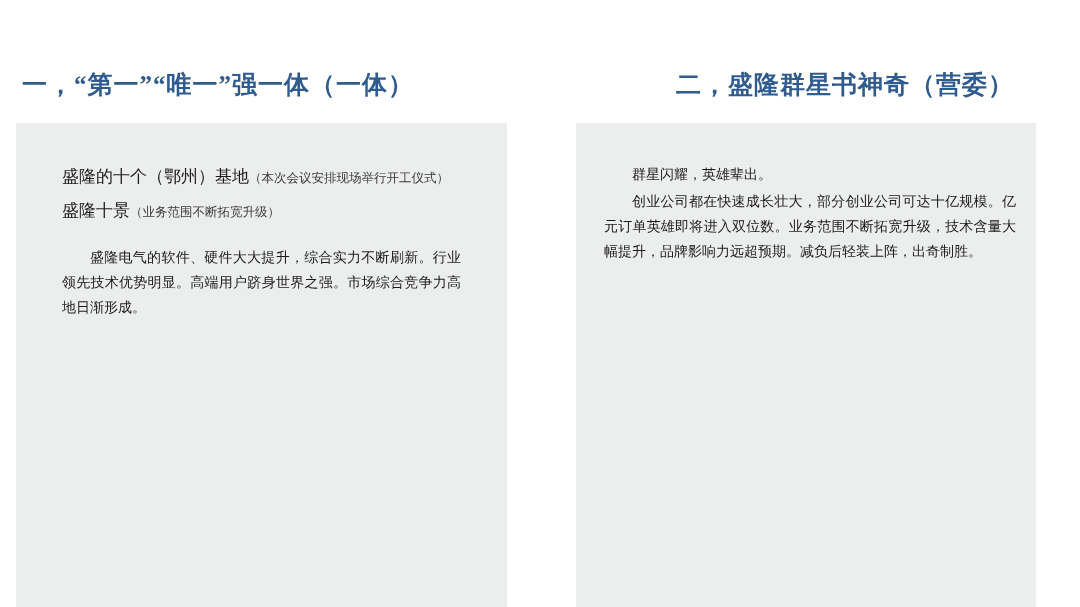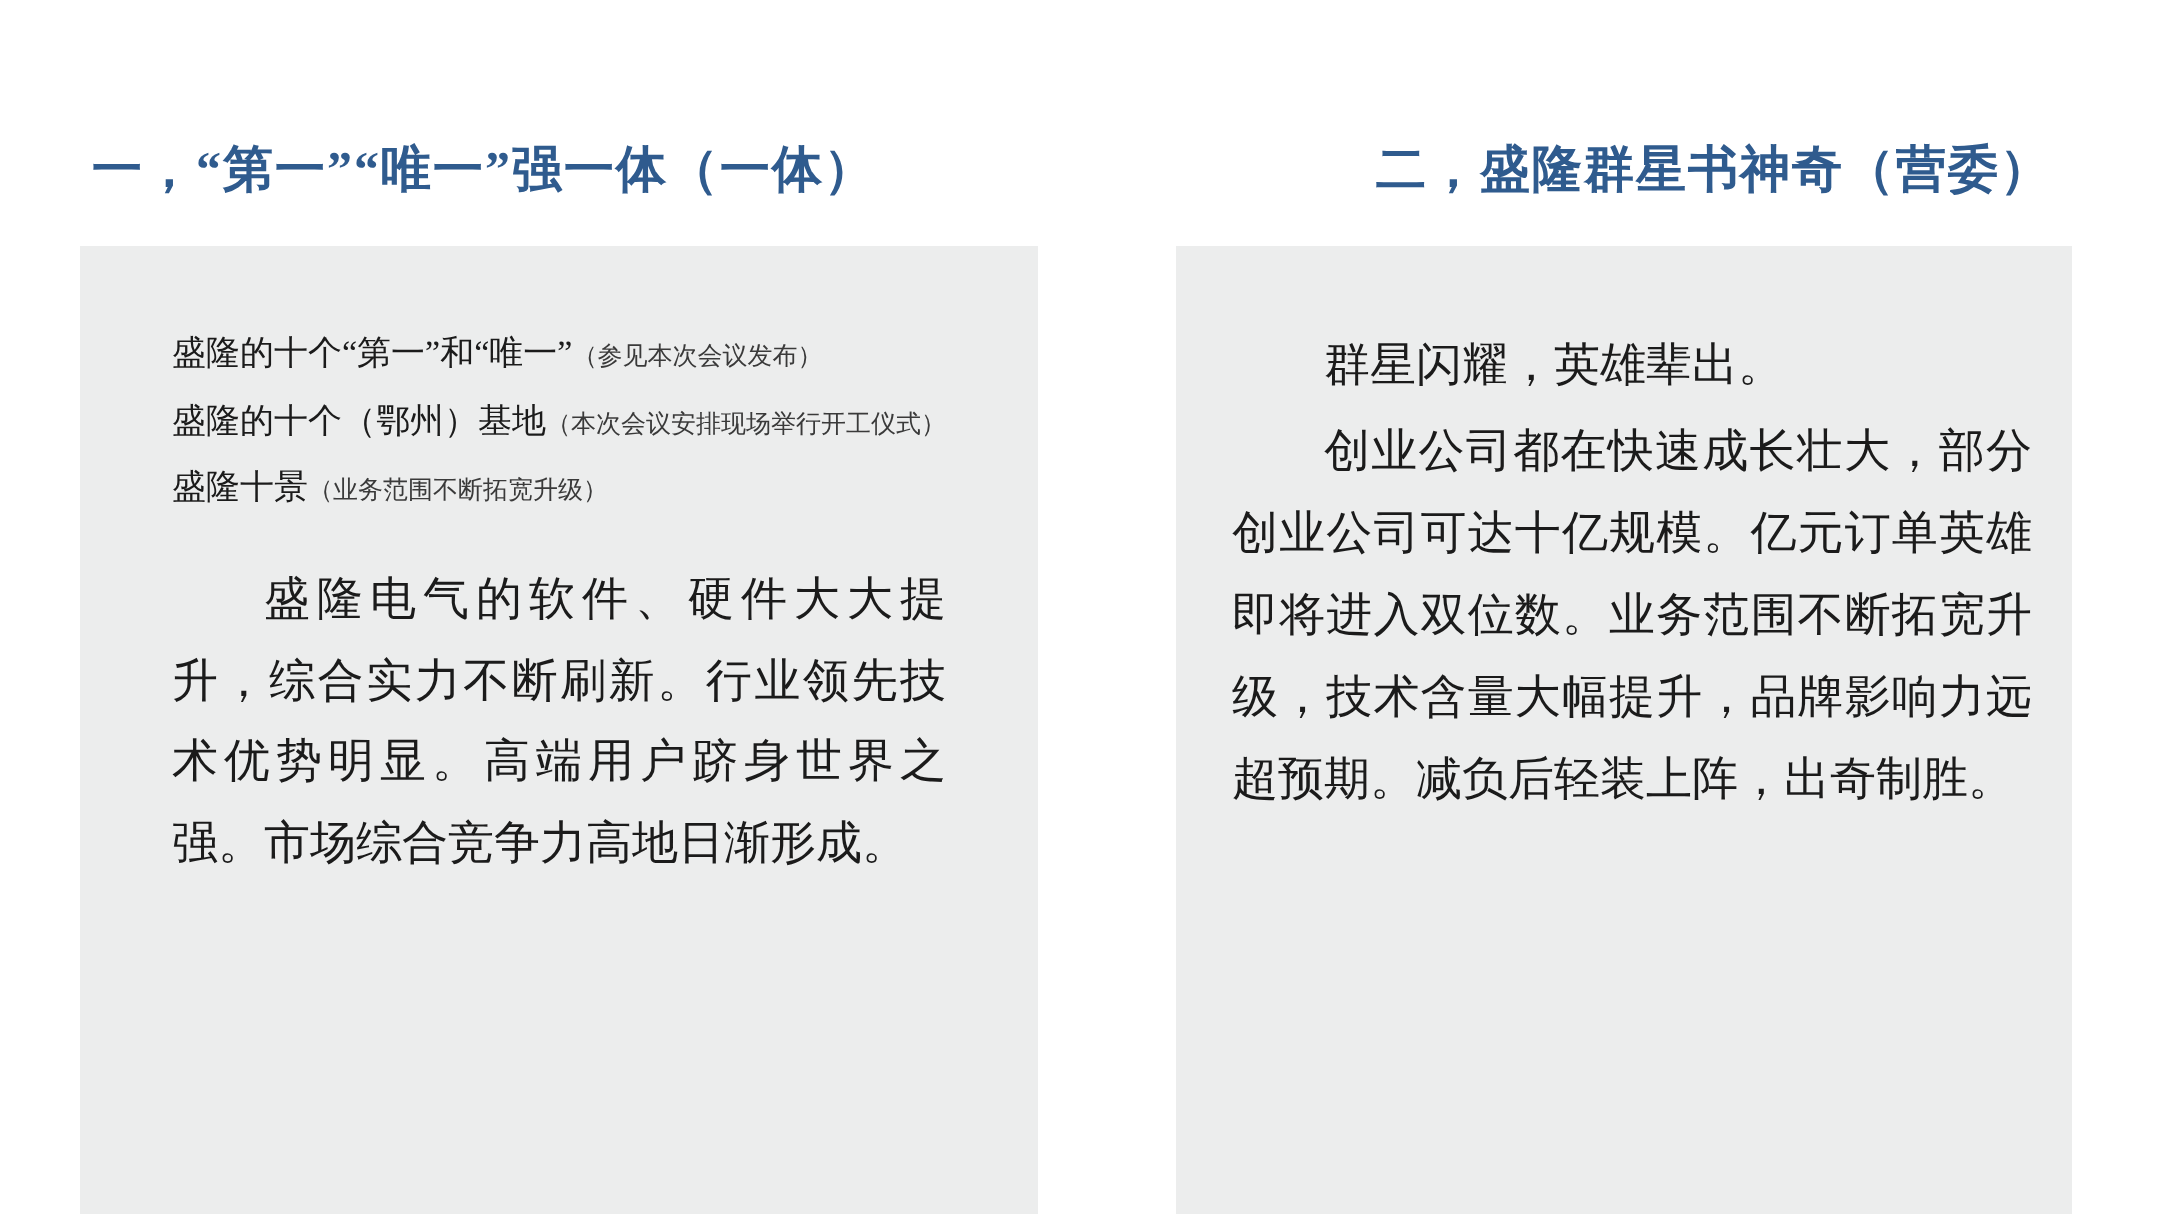--- a/index.html
+++ b/index.html
@@ -11,21 +11,20 @@
     height: 607px;
     background: #ffffff;
     font-family: "Liberation Serif", "DejaVu Serif", serif;
     overflow: hidden;
   }
   .slide {
     position: relative;
     width: 1080px;
     height: 607px;
     box-sizing: border-box;
-    padding-left: 24px;
   }
   .columns {
     display: flex;
     width: 100%;
     height: 100%;
     box-sizing: border-box;
   }
   .column {
     width: 50%;
     box-sizing: border-box;
@@ -69,21 +68,21 @@
     font-size: 17px;
     color: #1b1b1b;
     line-height: 1.62;
     margin: 0 0 6px 0;
   }
   .bullet-note {
     font-size: 12.5px;
     color: #3a3a3a;
   }
   .para {
-    font-size: 23px;
+    font-size: 14px;
     color: #1b1b1b;
     line-height: 1.78;
     margin: 0;
     text-indent: 2em;
     text-align: justify;
   }
   .para-left {
     margin-top: 22px;
   }
   .para-right {
@@ -97,23 +96,20 @@
 <body>
 
 <div class="slide">
   <div class="columns">
 
     <div class="column col-left">
       <h2 class="heading heading-left">一，“第一”“唯一”强一体（一体）</h2>
       <div class="panel panel-left">
 
         <p class="bullet-line">
-          <span>盛隆的十个“第一”和“唯一”</span><span class="bullet-note">（参见本次会议发布）</span>
-        </p>
-        <p class="bullet-line">
           <span>盛隆的十个（鄂州）基地</span><span class="bullet-note">（本次会议安排现场举行开工仪式）</span>
         </p>
         <p class="bullet-line">
           <span>盛隆十景</span><span class="bullet-note">（业务范围不断拓宽升级）</span>
         </p>
 
         <p class="para para-left">盛隆电气的软件、硬件大大提升，综合实力不断刷新。行业领先技术优势明显。高端用户跻身世界之强。市场综合竞争力高地日渐形成。</p>
       </div>
     </div>
 

